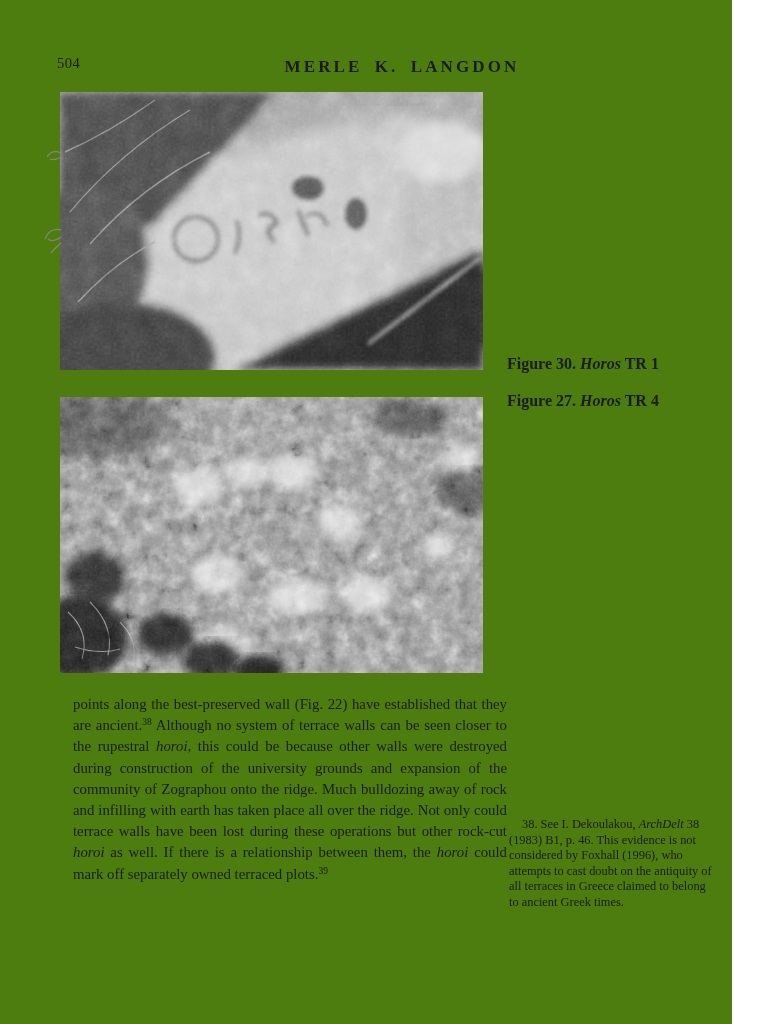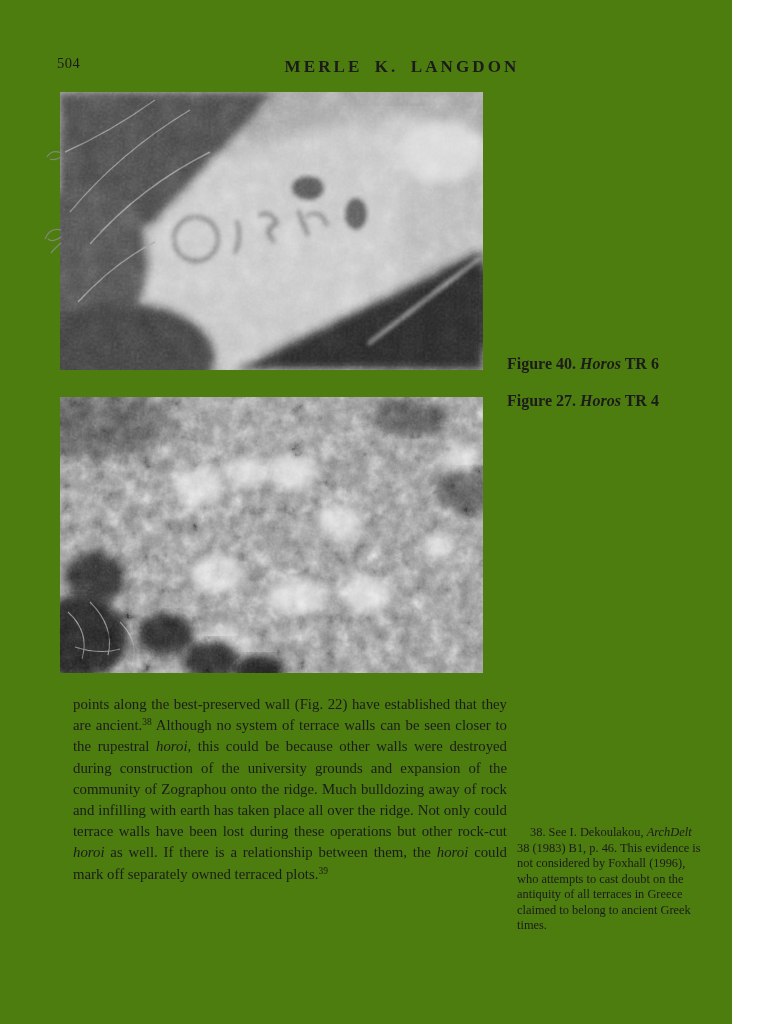--- a/index.html
+++ b/index.html
@@ -25,21 +25,21 @@
   .run-r{font-style:normal;}
   .body-text{
     position:absolute;left:57px;top:694px;width:434px;
     font-size:14.8px;line-height:21.2px;text-align:justify;margin-left:16px;
   }
   .run-sup{font-size:9.5px;position:relative;top:-5px;line-height:0;}
   .footnotes{
     position:absolute;left:505px;top:813px;width:212px;
     font-size:12.4px;line-height:15.5px;
   }
-  .footnote{text-indent:13px;margin:12px;}
+  .footnote{text-indent:13px;margin:4px;}
 </style>
 </head>
 <body>
 
 <div class="page">
 
   <span class="page-number">504</span>
   <div class="running-head">MERLE K. LANGDON</div>
 
   <svg id="photo1" class="photo" width="423" height="278" viewBox="0 0 423 278">
@@ -151,21 +151,21 @@
     <g stroke="#a8a8a8" stroke-width="1.1" fill="none" opacity="0.6">
       <path d="M8,215 Q30,235 22,262"></path>
       <path d="M30,205 Q55,230 48,258"></path>
       <path d="M60,225 Q80,245 72,268"></path>
       <path d="M15,250 Q40,258 60,252"></path>
     </g>
     <rect width="423" height="276" filter="url(#nCoarse2)" style="mix-blend-mode:overlay" opacity="0.9"></rect>
     <rect width="423" height="276" filter="url(#nFine2)" style="mix-blend-mode:soft-light" opacity="0.6"></rect>
   </svg>
 
-  <div id="caption1" class="caption"><span class="run-b">Figure 40. </span><span class="run-bi">Horos</span><span class="run-b"> TR 6</span></div>
+  <div id="caption1" class="caption"><span class="run-b">Figure 30. </span><span class="run-bi">Horos</span><span class="run-b"> TR 1</span></div>
   <div id="caption2" class="caption"><span class="run-b">Figure 27. </span><span class="run-bi">Horos</span><span class="run-b"> TR 4</span></div>
 
   <div class="body-text"><span class="run-r">points along the best-preserved wall (Fig. 22) have established that they are ancient.</span><span class="run-sup">38</span><span class="run-r"> Although no system of terrace walls can be seen closer to the rupestral </span><span class="run-i">horoi,</span><span class="run-r"> this could be because other walls were destroyed during construction of the university grounds and expansion of the community of Zographou onto the ridge. Much bulldozing away of rock and infilling with earth has taken place all over the ridge. Not only could terrace walls have been lost during these operations but other rock-cut </span><span class="run-i">horoi</span><span class="run-r"> as well. If there is a relationship between them, the </span><span class="run-i">horoi</span><span class="run-r"> could mark off separately owned terraced plots.</span><span class="run-sup">39</span></div>
 
   <div class="footnotes">
     <p class="footnote"><span class="run-r">38. See I. Dekoulakou, </span><span class="run-i">ArchDelt</span><span class="run-r"> 38 (1983) B1, p. 46. This evidence is not considered by Foxhall (1996), who attempts to cast doubt on the antiquity of all terraces in Greece claimed to belong to ancient Greek times.</span></p>
   </div>
 
 </div>
 

